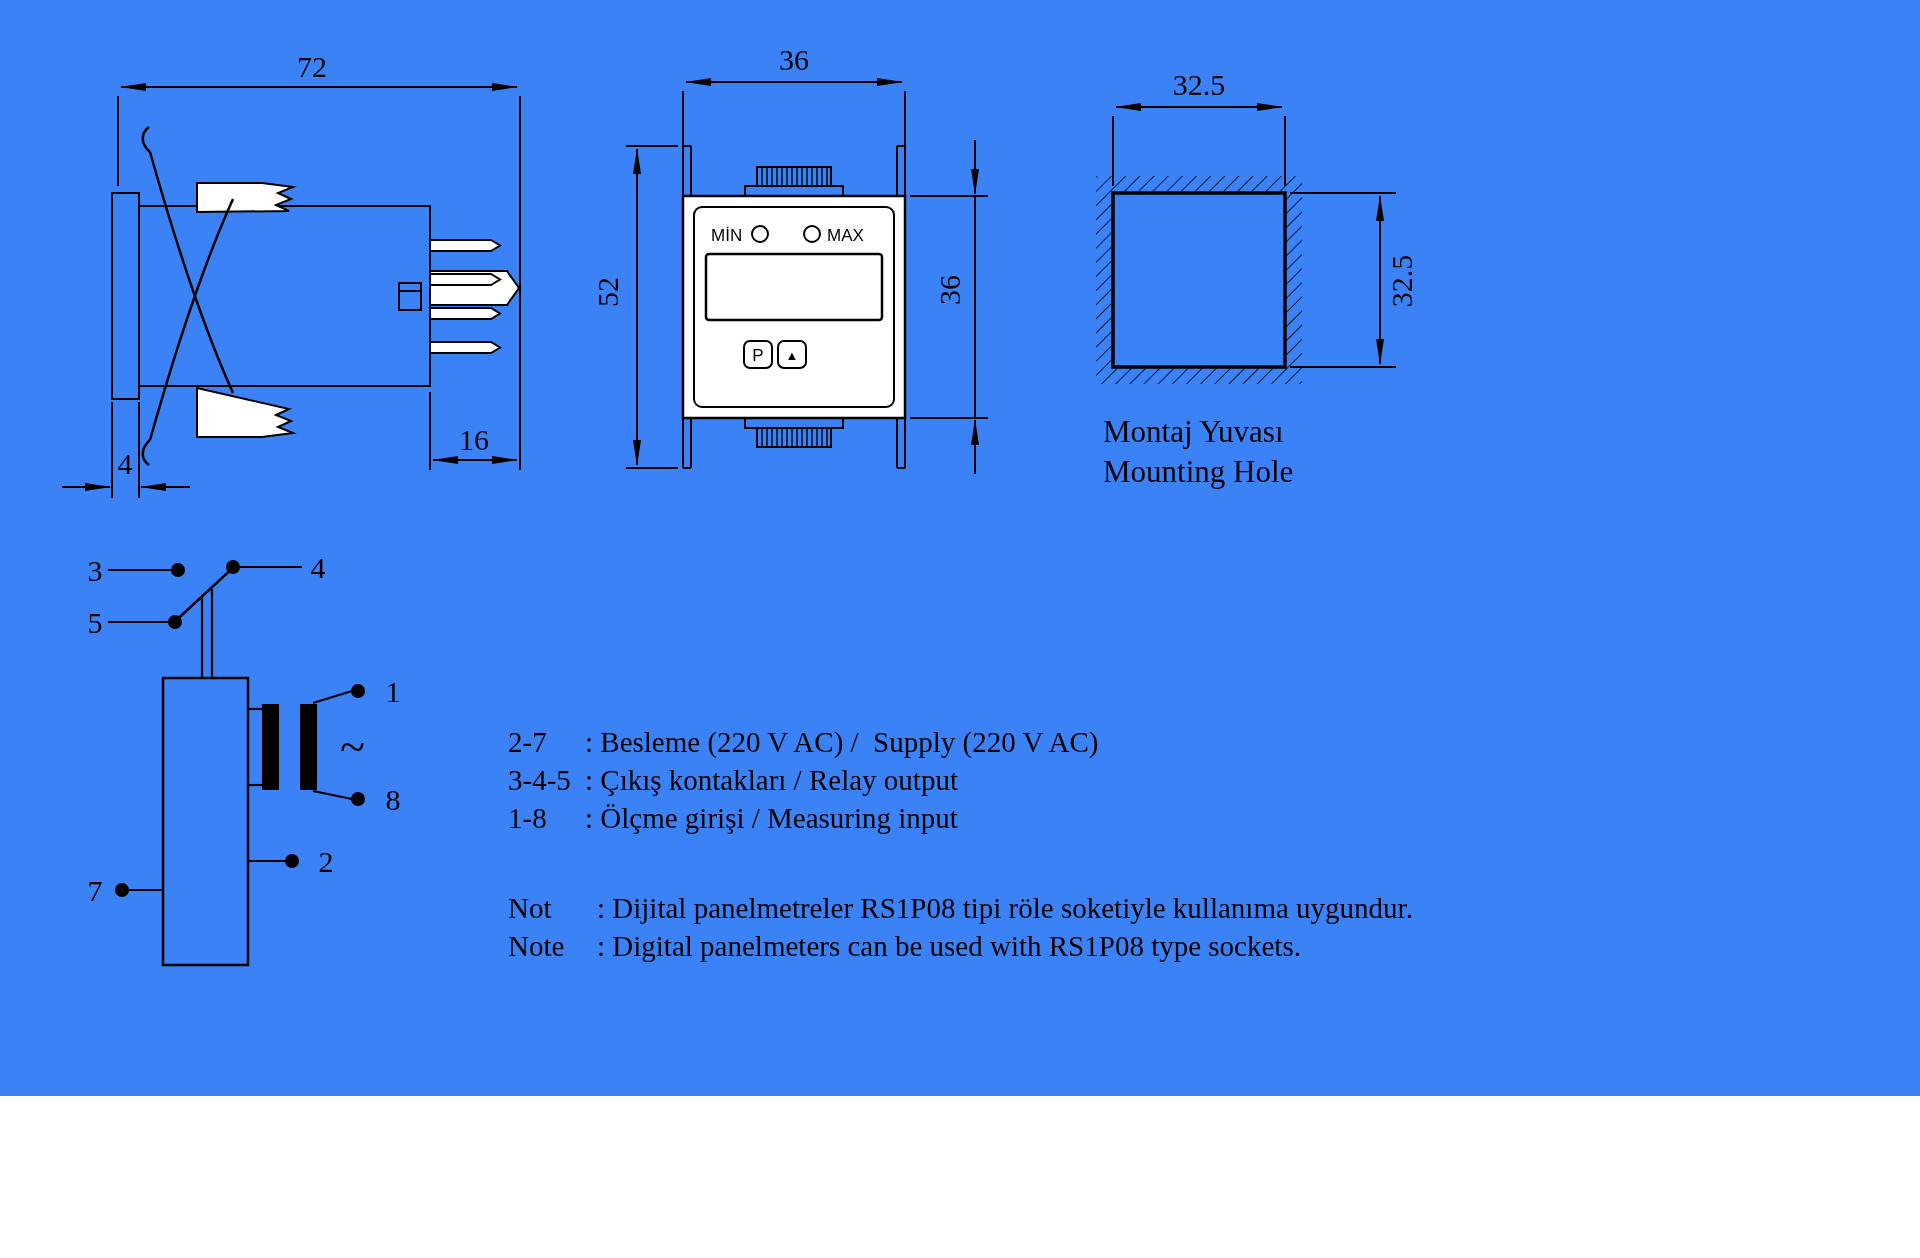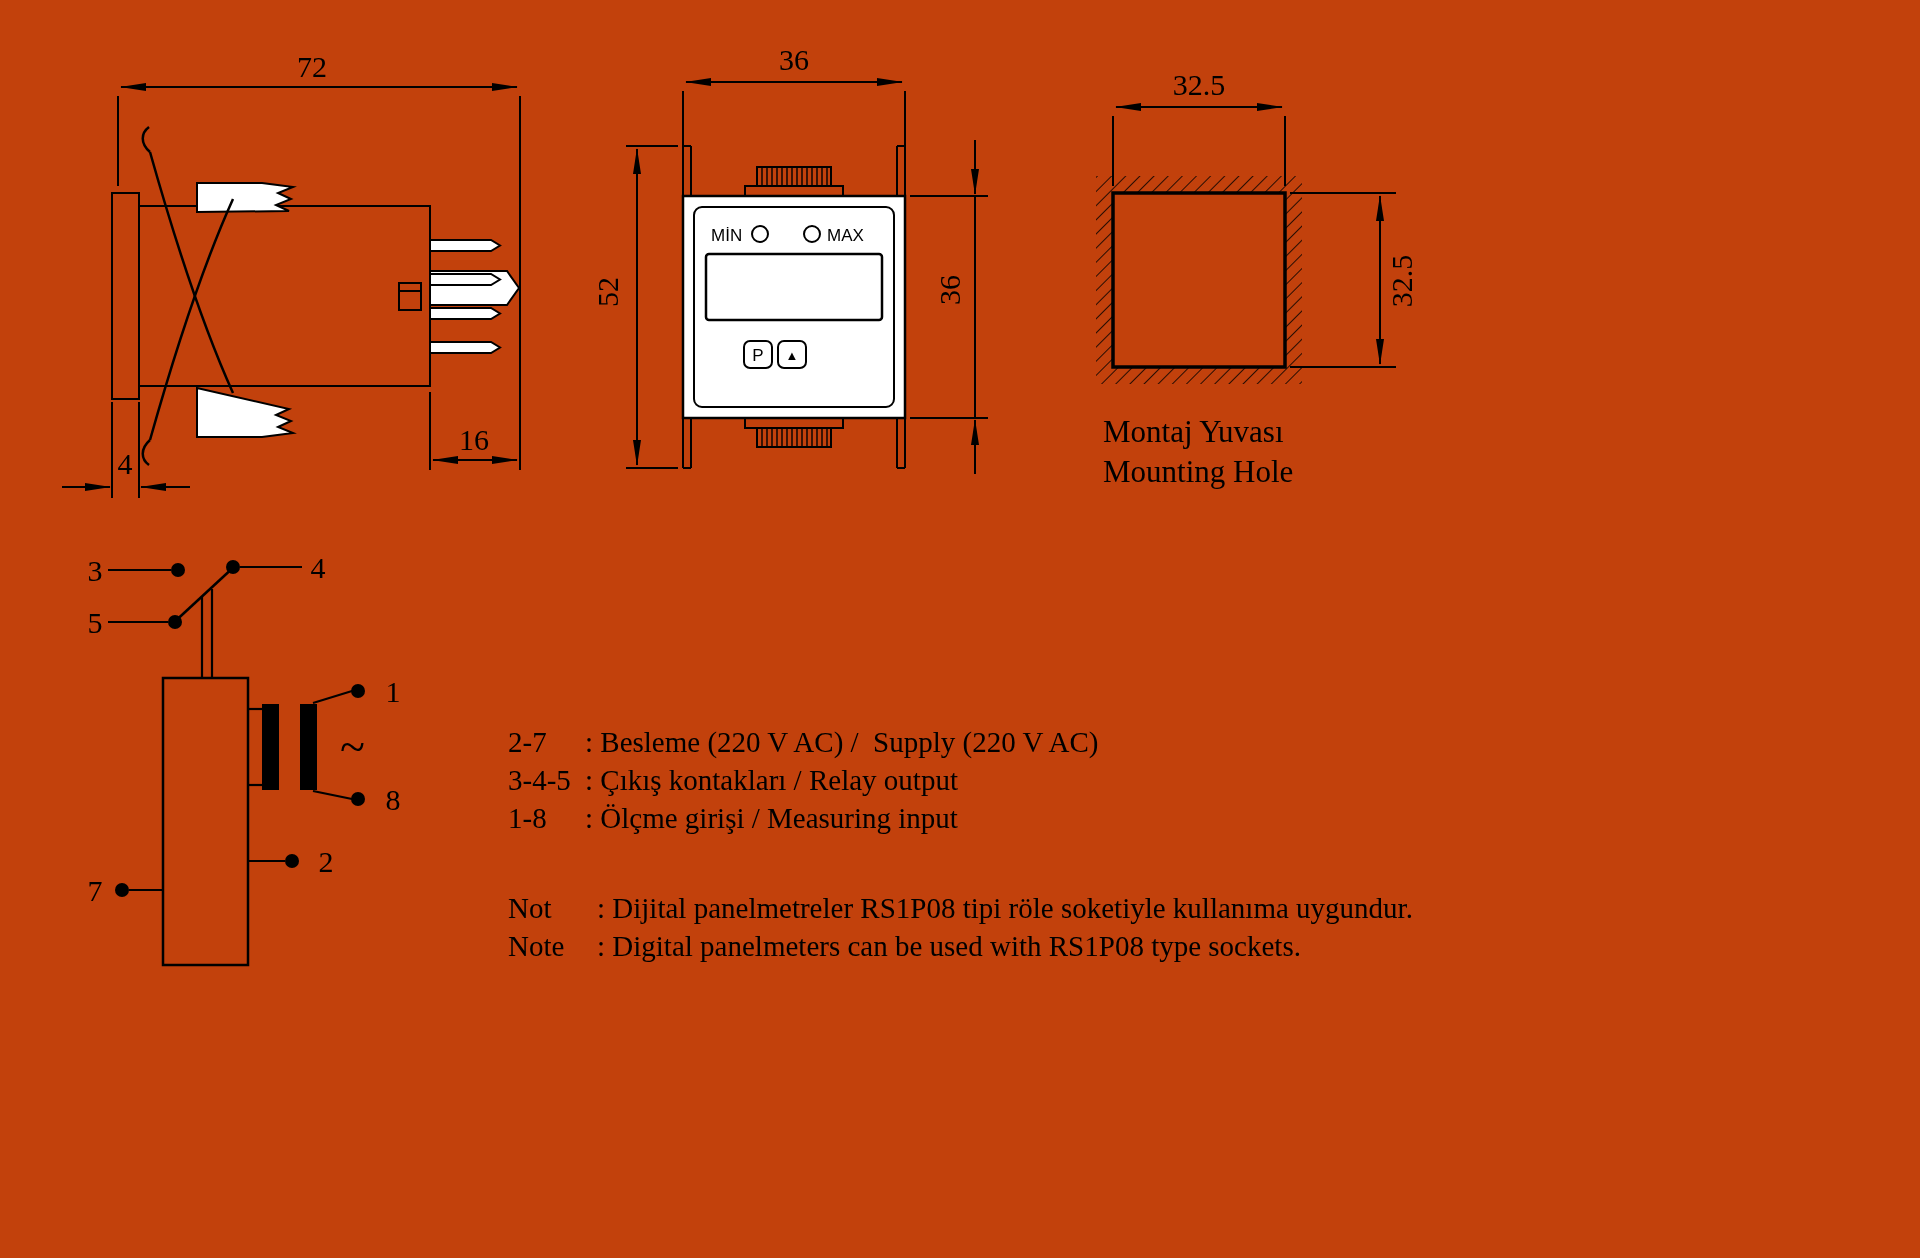--- a/index.html
+++ b/index.html
@@ -1,16 +1,16 @@
 <!DOCTYPE html>
 <html><head>
 <meta charset="utf-8">
 <style>
   html,body{margin:0;padding:0;background:#fff;}
-  .canvas{position:relative;width:1920px;height:1258px;background:#c2410c;overflow:hidden;}
+  .canvas{position:relative;width:1920px;height:1096px;background:#3b82f6;overflow:hidden;}
   svg{display:block;}
   svg text{font-family:"Liberation Serif",serif;fill:#000;white-space:pre;}
   svg text.sans{font-family:"Liberation Sans",sans-serif;}
 </style>
 </head>
 <body>
 
 <div class="canvas">
 <svg width="1920" height="1258" viewBox="0 0 1920 1258" xmlns="http://www.w3.org/2000/svg">
   <defs>

